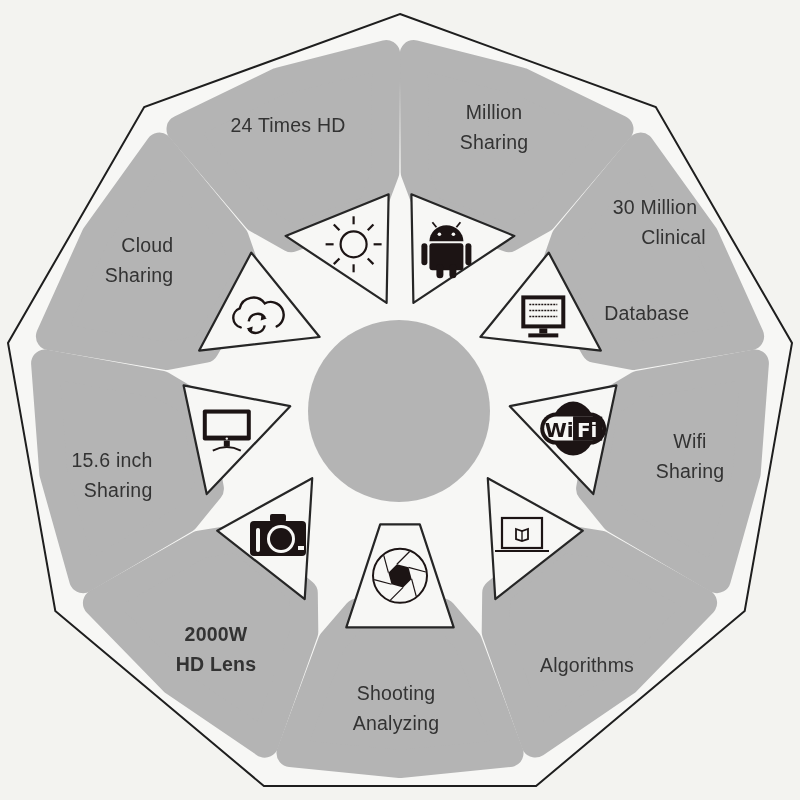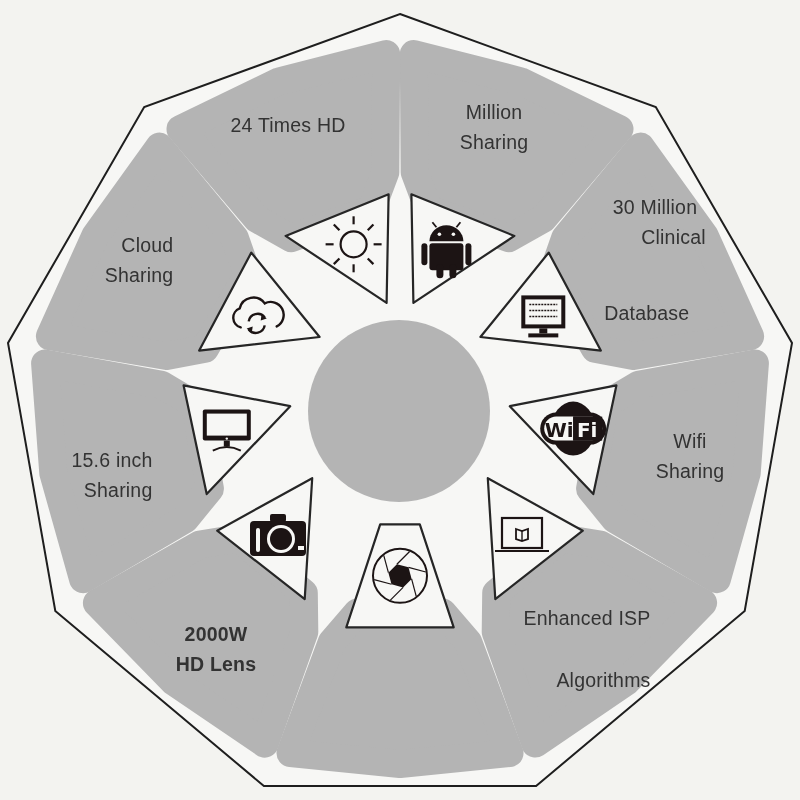--- a/index.html
+++ b/index.html
@@ -130,24 +130,25 @@
     <div class="label" style="left:655px;top:260px;">
       <span>30 Million</span>
       <span style="text-align:left;margin-left:37px;">Clinical</span>
       <span style="text-align:left;margin-top:46px;">Database</span>
     </div>
     <div class="label" style="left:690px;top:456px;">
       <span>Wifi</span>
       <span>Sharing</span>
     </div>
     <div class="label" style="left:587px;top:649px;">
-      <span style="text-align:left;">Enhanced ISP</span>
       <span style="text-align:right;margin-top:32px;">Algorithms</span>
     </div>
     <div class="label" style="left:396px;top:708px;">
+      <span>Shooting</span>
+      <span>Analyzing</span>
     </div>
     <div class="label" style="left:216px;top:649px;font-weight:bold;">
       <span>2000W</span>
       <span>HD Lens</span>
     </div>
     <div class="label" style="left:112px;top:475px;">
       <span>15.6 inch</span>
       <span style="text-align:right;">Sharing</span>
     </div>
     <div class="label" style="left:139px;top:260px;">

